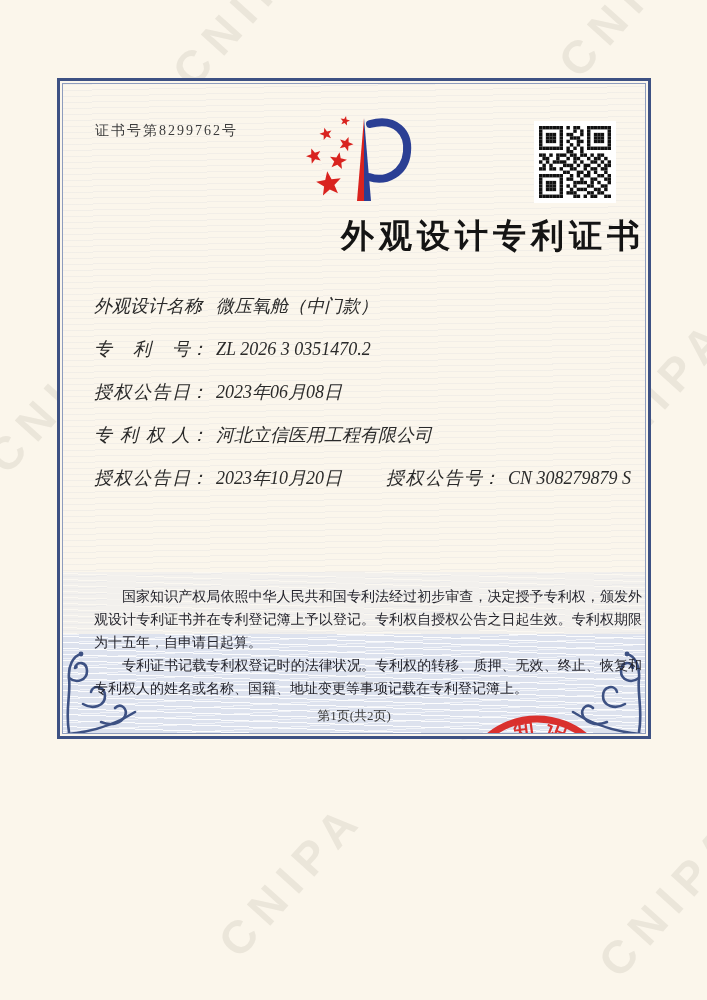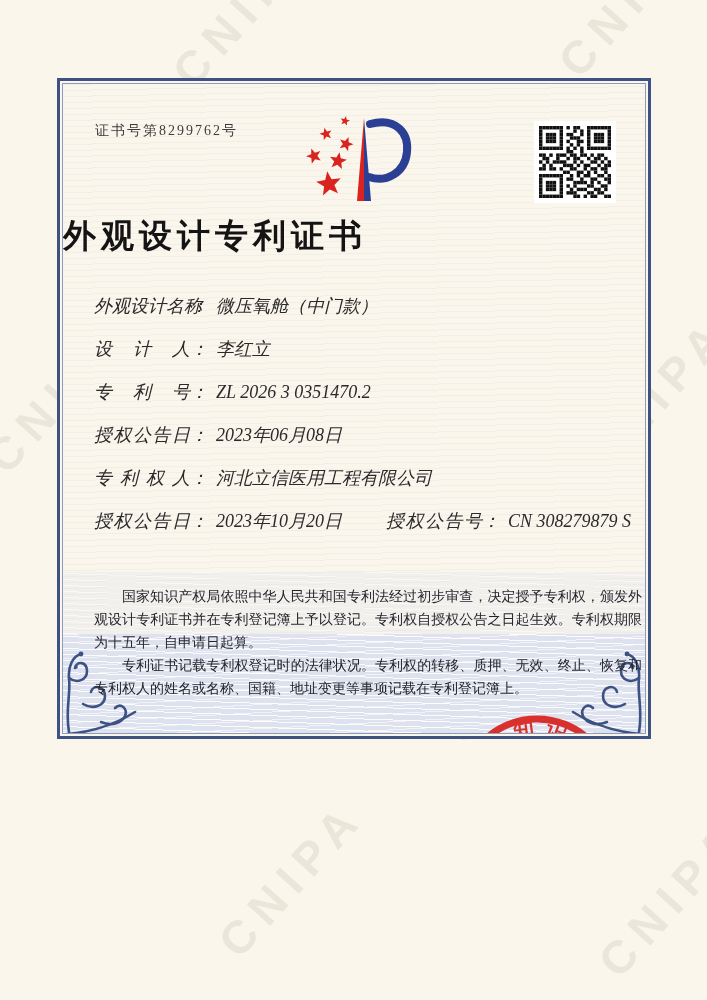--- a/index.html
+++ b/index.html
@@ -20,21 +20,21 @@
         background-image:repeating-linear-gradient(2deg,rgba(255,255,255,0.9) 0 1px,transparent 1px 6px),
                          repeating-linear-gradient(-3deg,rgba(255,255,255,0.6) 0 1px,transparent 1px 8px);}
   .band-soft{position:absolute;left:0;right:0;bottom:99px;height:62px;z-index:0;opacity:0.35;background-color:#e3e7f1;
         background-image:repeating-linear-gradient(2deg,rgba(255,255,255,0.9) 0 1px,transparent 1px 6px);}
   .orn{position:absolute;z-index:2;}
   .orn-right{transform:scaleX(-1);}
   
   .cert-no{left:32px;top:38px;font-size:14px;letter-spacing:2px;color:#3c3c3c;z-index:2;}
   .logo{left:237px;top:22px;z-index:2;}
   .qr-box{left:471px;top:37px;background:#ffffff;padding:5px;z-index:2;line-height:0;}
-  .title{left:0;right:0;top:130px;text-align:left;font-size:33px;font-weight:bold;
+  .title{left:0;right:0;top:130px;text-align:right;font-size:33px;font-weight:bold;
          letter-spacing:5px;color:#141414;z-index:2;}
   .rows{left:31px;top:210px;right:20px;z-index:2;}
   .row{height:43px;font-size:18px;white-space:nowrap;color:#2a2a2a;font-style:italic;}
   .flabel{display:inline-block;width:96px;text-align:justify;text-align-last:justify;}
   .colon{display:inline-block;margin-right:8px;}
   .pair2{margin-left:44px;}
   .paras{left:31px;top:501px;width:548px;font-size:14px;line-height:23px;
          color:#24242c;text-align:justify;z-index:2;}
   .paras p{margin:0;text-indent:2em;}
   .barcode-box{left:37px;top:651px;z-index:2;line-height:0;}
@@ -354,23 +354,20 @@
           </svg>
       </div>
 
       <div class="abs title">外观设计专利证书</div>
 
       <div class="abs rows">
         <div class="row">
           <span class="flabel">外观设计名称</span><span class="colon">：</span><span>微压氧舱（中门款）</span>
         </div>
         <div class="row">
-          <span class="flabel">设计人</span><span class="colon">：</span><span>李红立</span>
-        </div>
-        <div class="row">
           <span class="flabel">专利号</span><span class="colon">：</span><span>ZL 2026 3 0351470.2</span>
         </div>
         <div class="row">
           <span class="flabel">授权公告日</span><span class="colon">：</span><span>2023年06月08日</span>
         </div>
         <div class="row">
           <span class="flabel">专利权人</span><span class="colon">：</span><span>河北立信医用工程有限公司</span>
         </div>
         <div class="row">
           <span class="flabel">授权公告日</span><span class="colon">：</span><span>2023年10月20日</span><span class="pair2"><span class="flabel">授权公告号</span><span class="colon">：</span><span>CN 308279879 S</span></span>
@@ -455,16 +452,17 @@
               <polygon points="102.0,80.7 102.8,82.9 105.1,83.0 103.3,84.4 103.9,86.7 102.0,85.4 100.1,86.7 100.7,84.4 98.9,83.0 101.2,82.9"></polygon>
             </g>
           <rect x="71" y="99" width="28" height="2.6" fill="#fbf6ec"></rect>
           <rect x="75" y="104" width="20" height="2" fill="#fbf6ec"></rect>
           <rect x="70" y="108.5" width="30" height="2.4" fill="#fbf6ec"></rect>
           <rect x="73" y="113.5" width="24" height="2.8" fill="#fbf6ec"></rect>
         </g>
       </svg>
       <div class="abs seal-date">2023年10月20日</div>
 
+      <div class="abs pagenum">第1页(共2页)</div>
     </div>
   </div>
 
 </div>
 
 </body></html>

